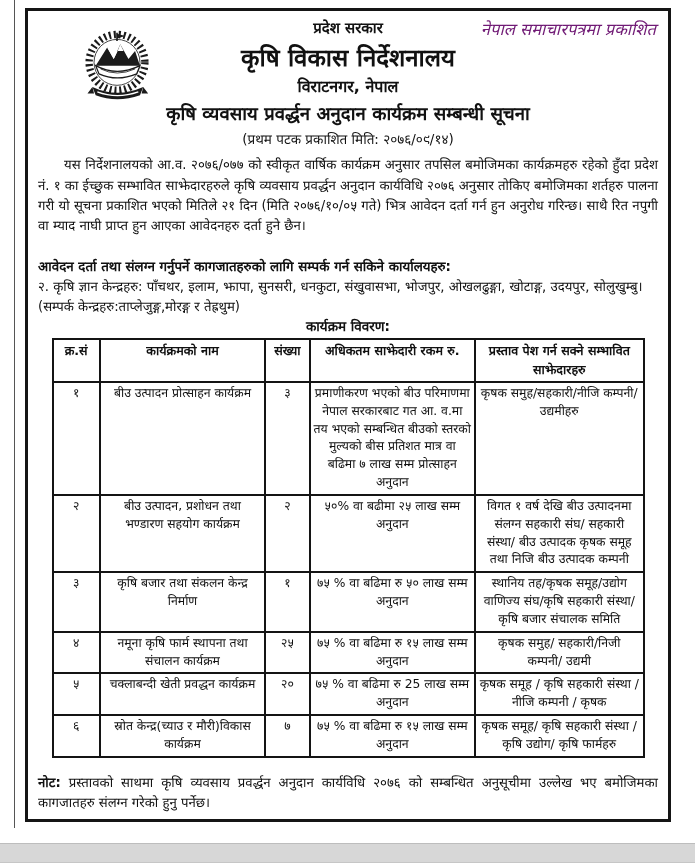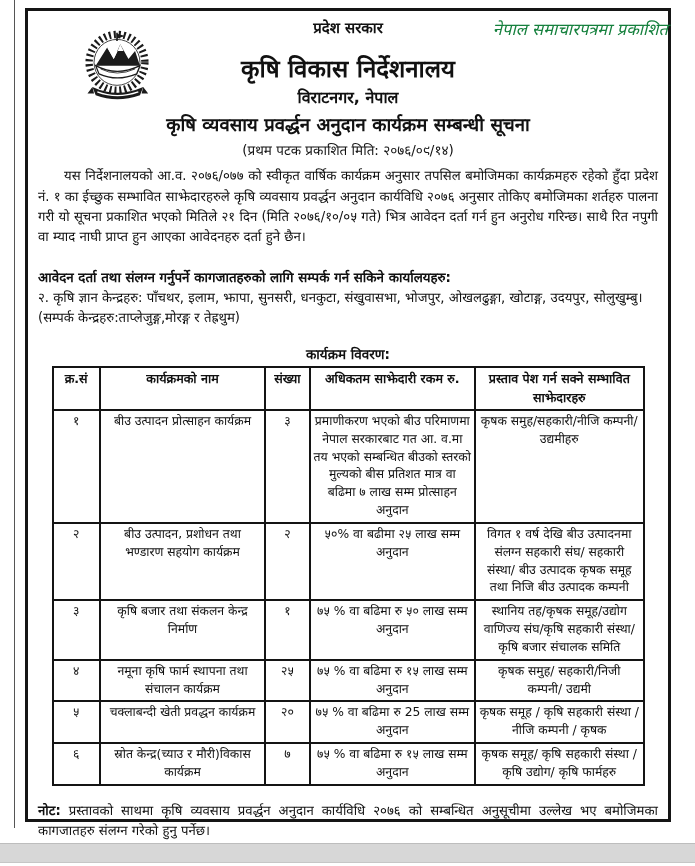--- a/index.html
+++ b/index.html
@@ -10,41 +10,41 @@
   }
   .column-rule{
     position:absolute;left:14px;top:0;width:1px;height:828px;background:#555;
   }
   .notice-box{
     position:absolute;left:25px;top:8px;width:646px;height:814px;
     border:3px solid #151515;background:#fff;box-sizing:border-box;
     padding:6px 10px 4px 10px;
   }
   .stamp{
-    position:absolute;top:6px;right:0;font-style:italic;
+    position:absolute;top:6px;right:12px;font-style:italic;
     font-family:"DejaVu Serif","Liberation Serif",serif;
-    font-size:16.5px;white-space:nowrap;color:#15803d;
+    font-size:16.5px;white-space:nowrap;color:#701a75;
   }
   .emblem{position:absolute;left:48px;top:10px;width:82px;height:86px;}
   .hdr{ text-align:center;line-height:1.3; }
   .hdr .gov{font-weight:bold;font-size:15px;margin-top:2px;}
   .hdr .ministry{font-weight:bold;font-size:15px;margin-top:3px;}
-  .hdr .directorate{font-weight:bold;font-size:24px;margin-top:15px;}
+  .hdr .directorate{font-weight:bold;font-size:24px;margin-top:4px;}
   .hdr .province{font-weight:bold;font-size:14px;margin-top:4px;}
   .hdr .location{font-weight:bold;font-size:16px;margin-top:3px;}
   .hdr .title{font-weight:bold;font-size:18.5px;margin-top:5px;}
   .hdr .pubdate{font-size:13.5px;margin-top:4px;}
   .para{
     font-size:13.2px;line-height:1.55;text-align:justify;margin-top:7px;
     text-indent:26px;
   }
   .contact-heading{font-weight:bold;font-size:13.4px;margin-top:20px;}
   .office-line{font-size:13.2px;line-height:1.5;margin-top:2px;}
   .office-line.second{padding-left:0;}
-  .table-caption{text-align:center;font-weight:bold;font-size:13.5px;margin-top:18px;}
+  .table-caption{text-align:center;font-weight:bold;font-size:13.5px;margin-top:1px;}
   table.program{
     border-collapse:collapse;width:593px;margin:3px auto 15px auto;table-layout:fixed;
   }
   table.program th, table.program td{
     border:2px solid #141414;padding:2px 3px;font-size:12.3px;line-height:1.45;
     text-align:center;vertical-align:top;word-wrap:break-word;
   }
   table.program th{font-weight:bold;font-size:12.6px;padding:2px 2px;}
   col.c-sn{width:8%;} col.c-name{width:28%;} col.c-count{width:7.5%;}
   col.c-amount{width:28%;} col.c-partners{width:28.5%;}

